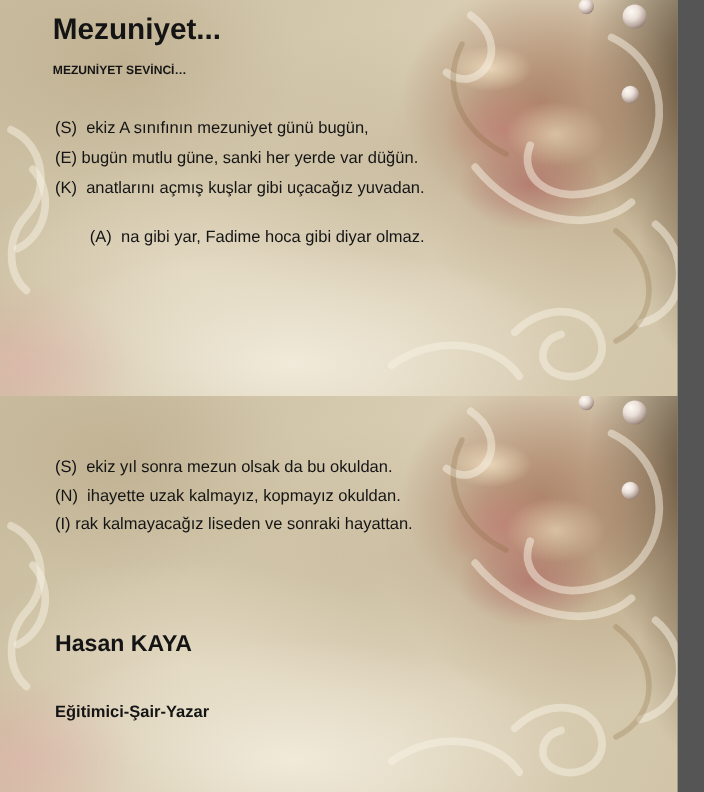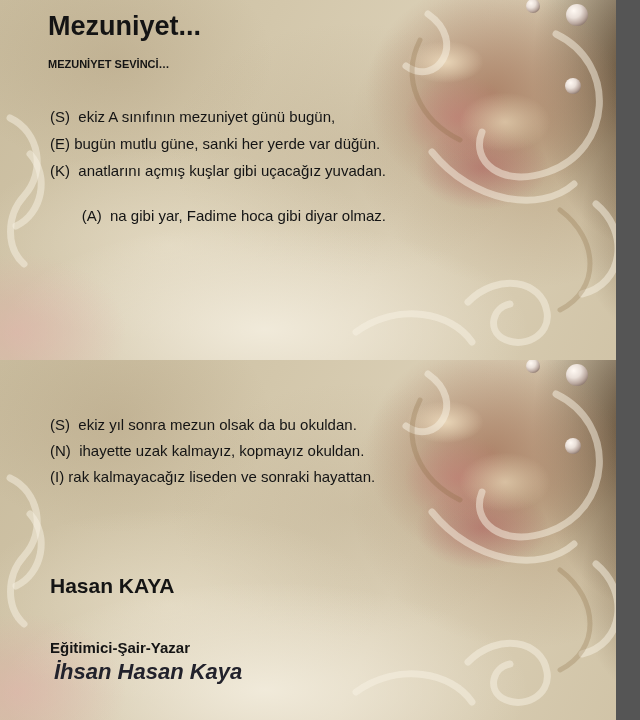--- a/index.html
+++ b/index.html
@@ -120,15 +120,14 @@
   </div>
 
   <div class="stanza stanza-2">
     <div class="line">(S)  ekiz yıl sonra mezun olsak da bu okuldan.</div>
     <div class="line">(N)  ihayette uzak kalmayız, kopmayız okuldan.</div>
     <div class="line">(I) rak kalmayacağız liseden ve sonraki hayattan.</div>
   </div>
 
   <div class="txt author-name">Hasan KAYA</div>
   <div class="txt author-role">Eğitimici-Şair-Yazar</div>
-  <div class="txt signature">İhsan Hasan Kaya</div>
 
 </div>
 
 </body></html>

